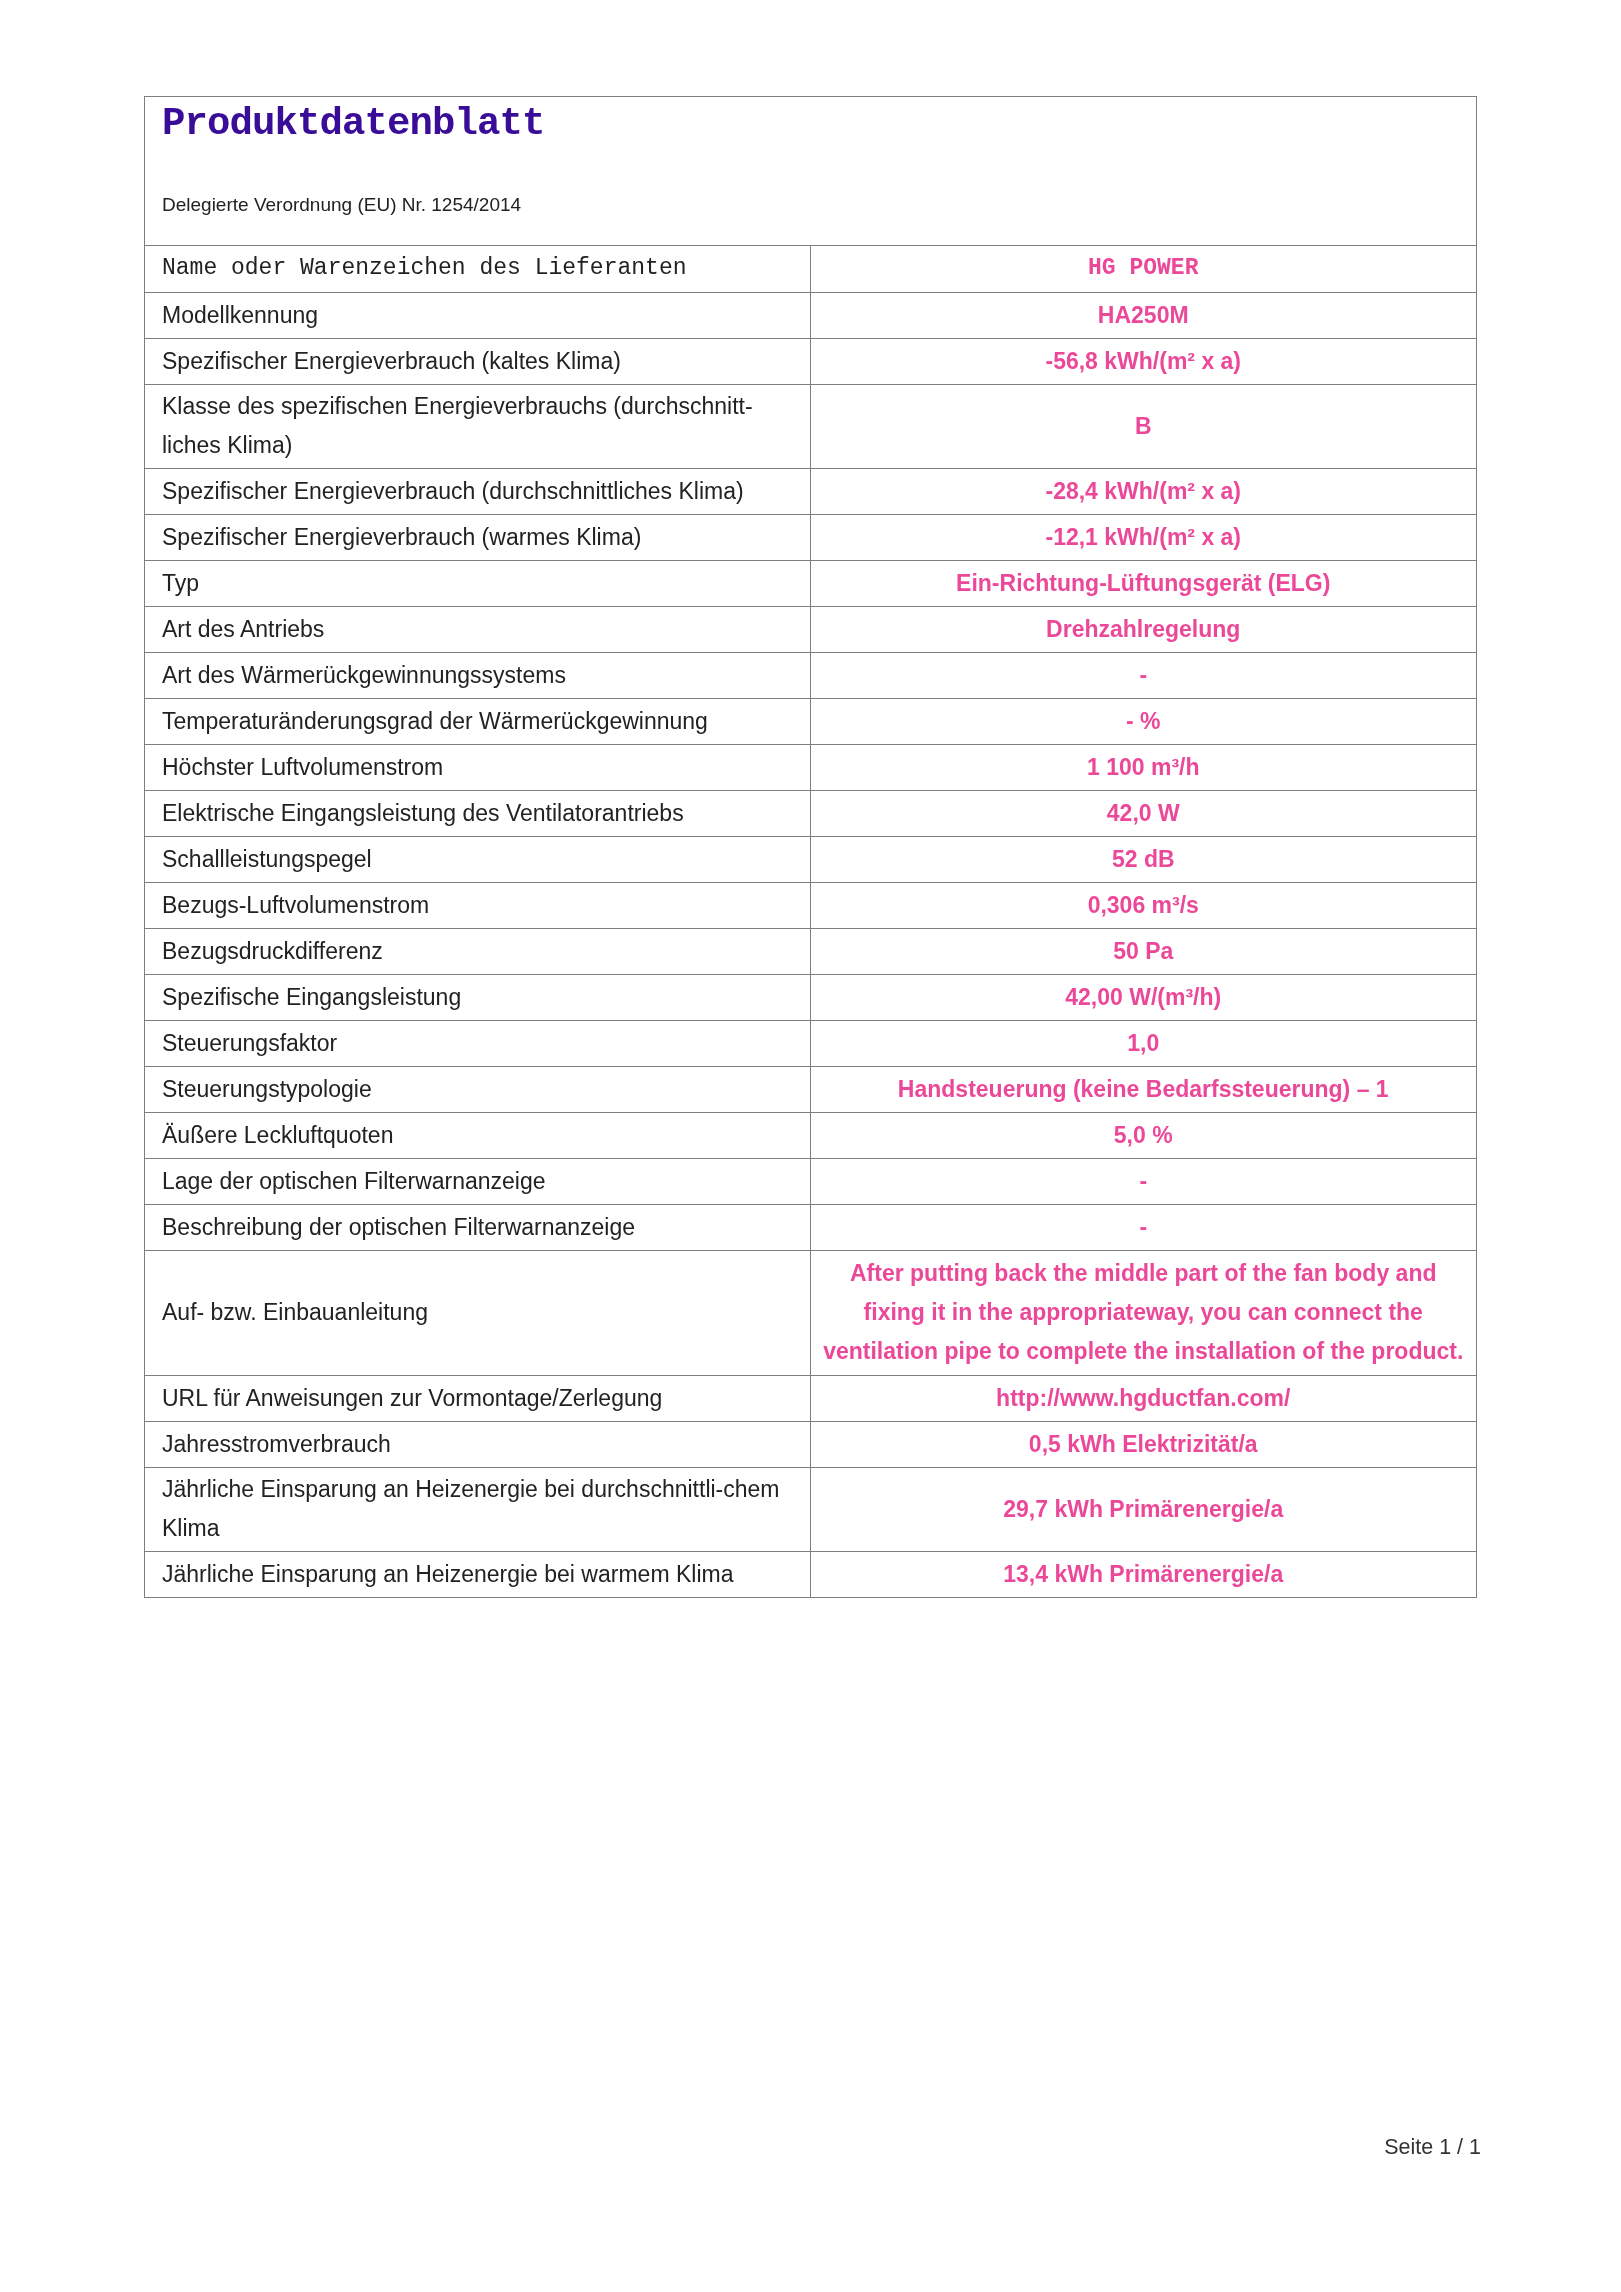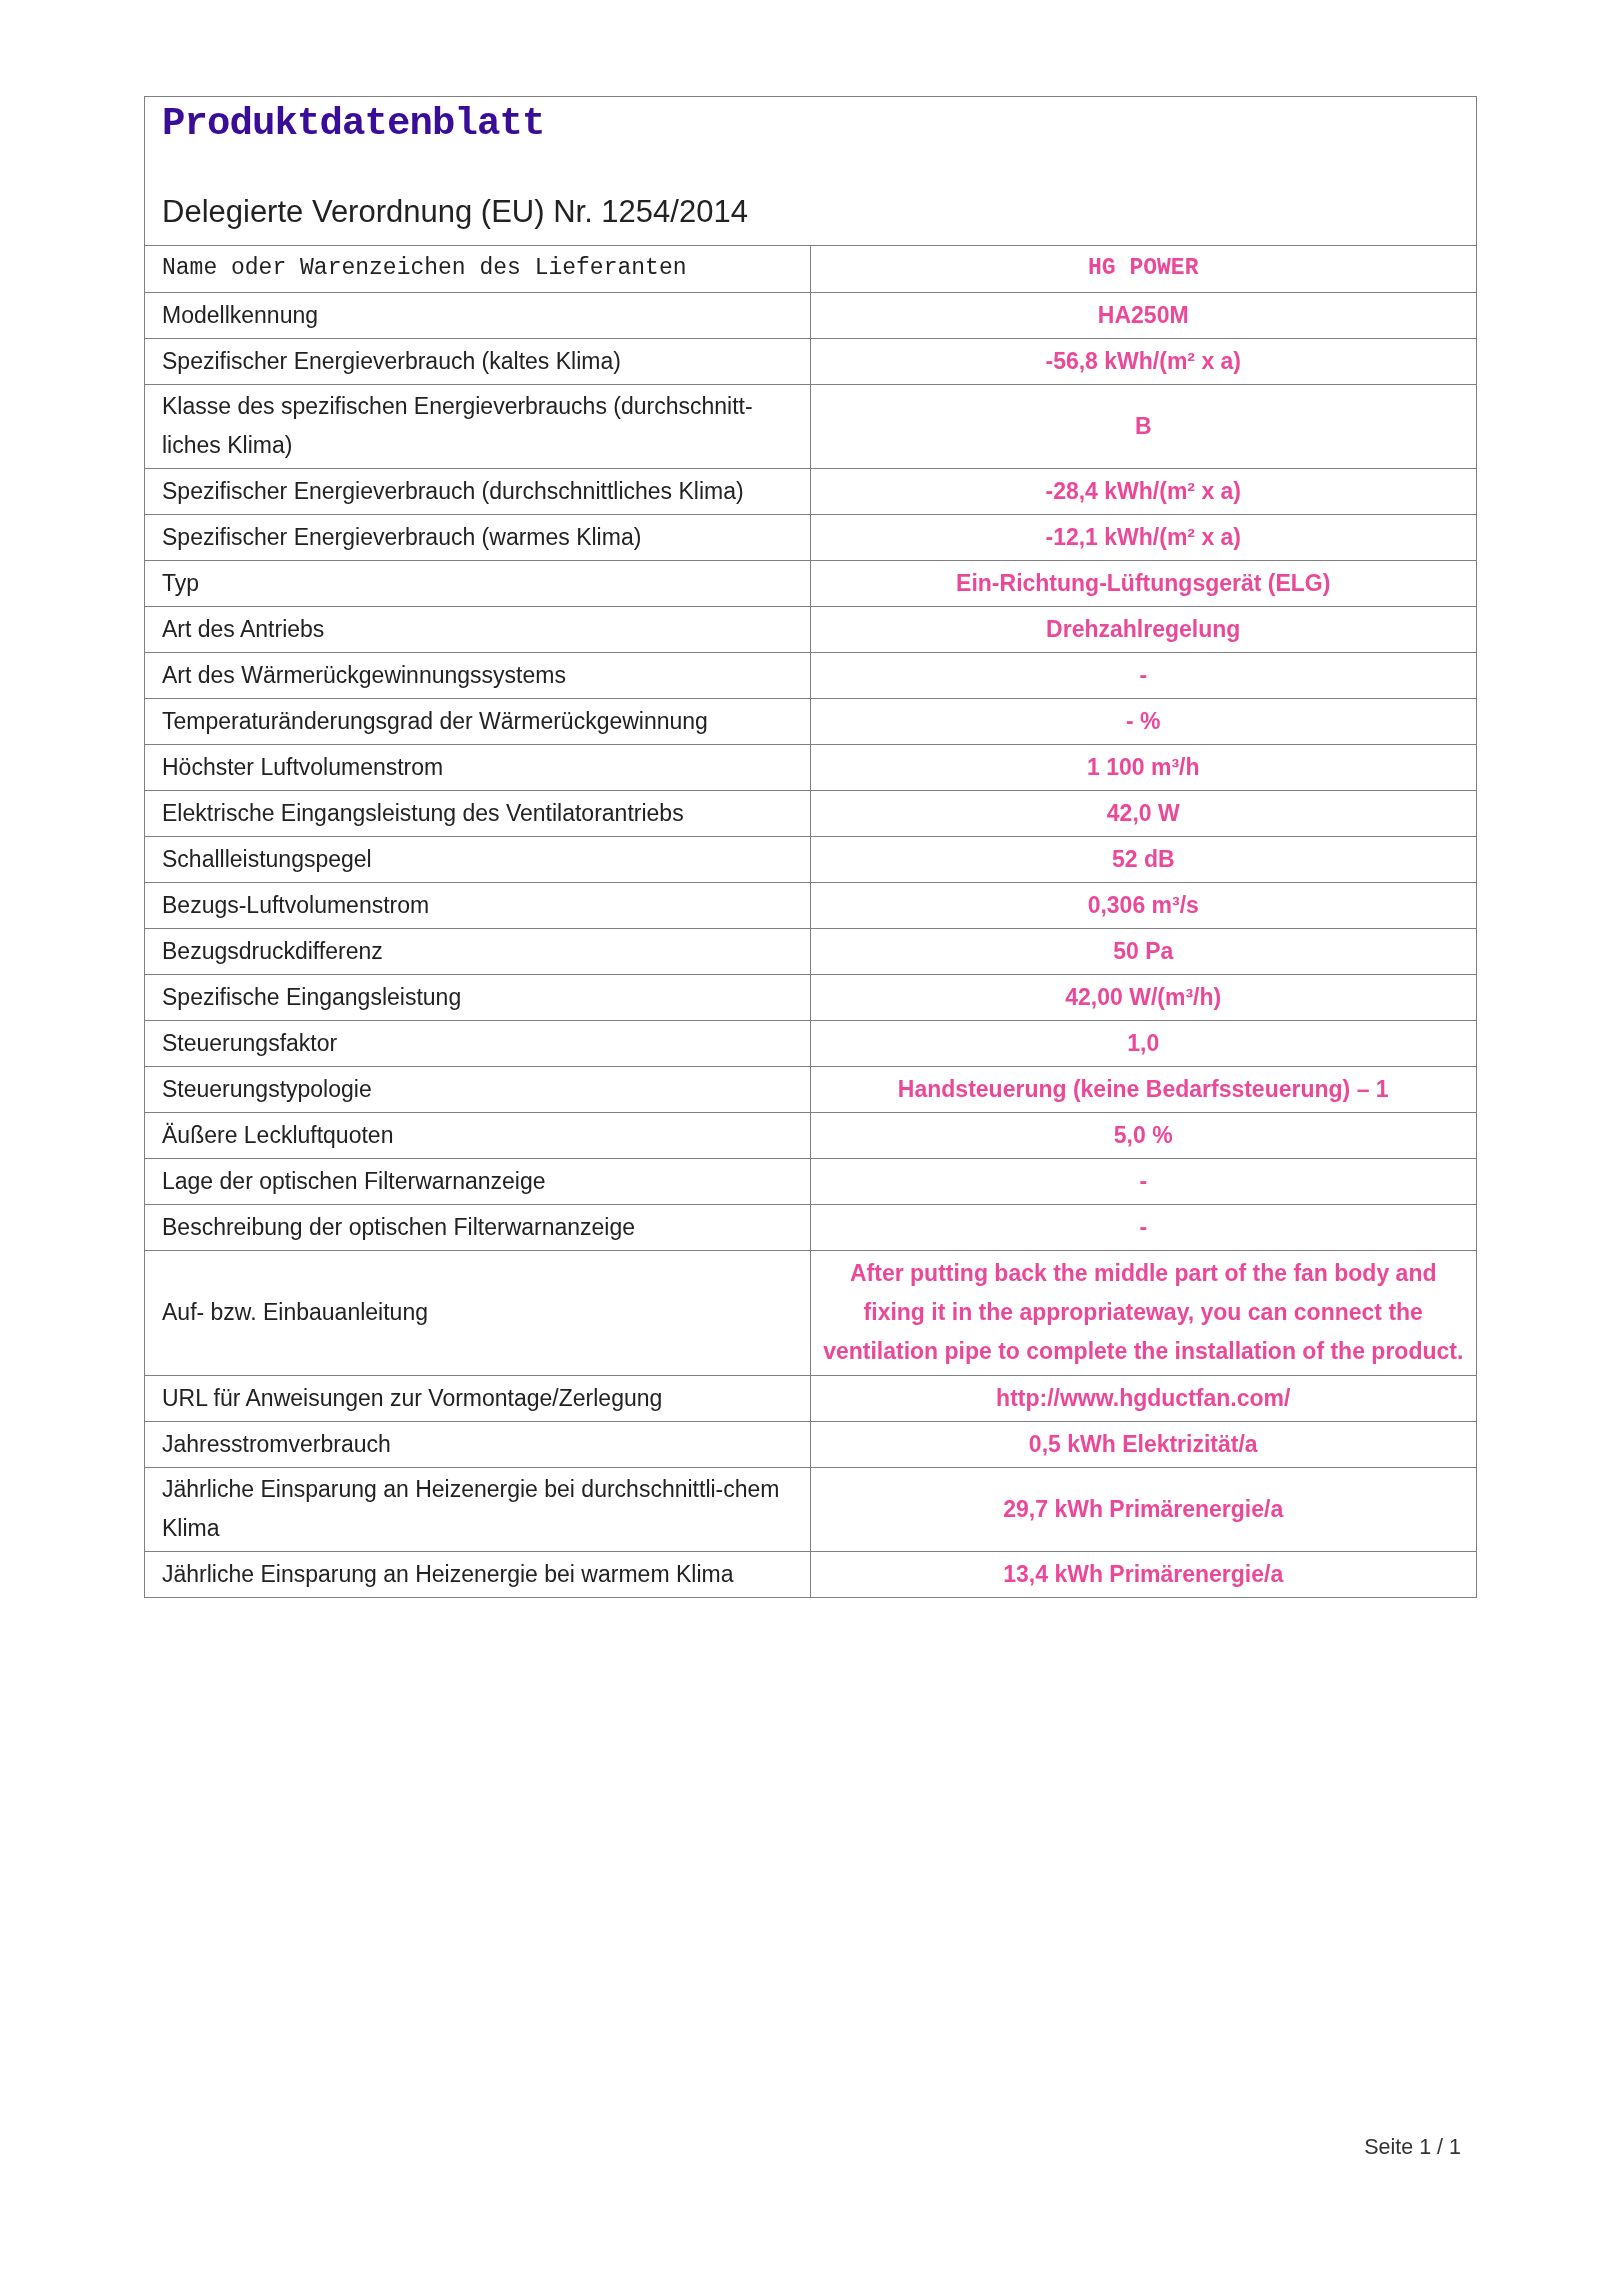--- a/index.html
+++ b/index.html
@@ -38,21 +38,21 @@
     font-weight: bold;
     font-size: 39px;
     letter-spacing: -0.9px;
     color: #3a0d99;
     line-height: 1.2;
   }
   .subtitle {
     position: absolute;
     left: 17px;
     top: 97px;
-    font-size: 31px;
+    font-size: 19px;
     color: #222222;
   }
   table.data {
     width: 100%;
     border-collapse: collapse;
     table-layout: fixed;
   }
   table.data td {
     border-top: 1.8px solid #7f7f7f;
     font-size: 23px;
@@ -74,21 +74,21 @@
     padding: 1.8px 9px;
     text-align: center;
     font-weight: bold;
     color: #ec4899;
   }
   table.data tr.std td { height: 46px; }
   table.data tr.two td { height: 84px; }
   table.data tr.three td { height: 125px; }
   .footer-page {
     position: absolute;
-    right: 160px;
+    right: 140px;
     top: 2135px;
     font-size: 21.5px;
     color: #333333;
   }
 </style>
 </head>
 <body>
 
 <div class="sheet">
   <div class="header-cell">

